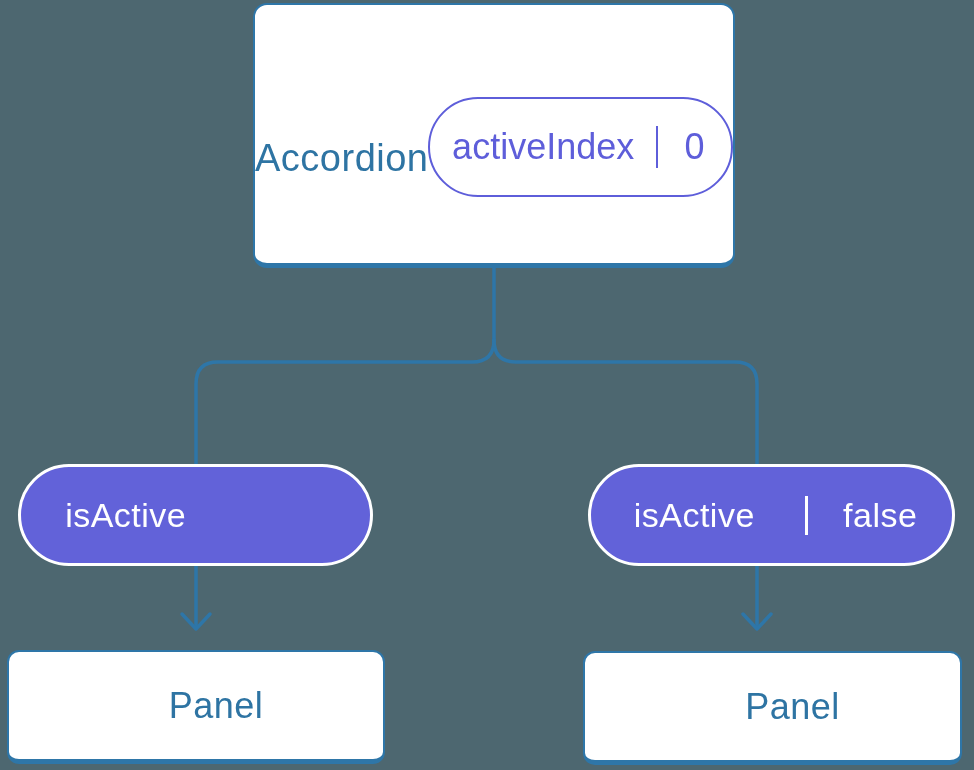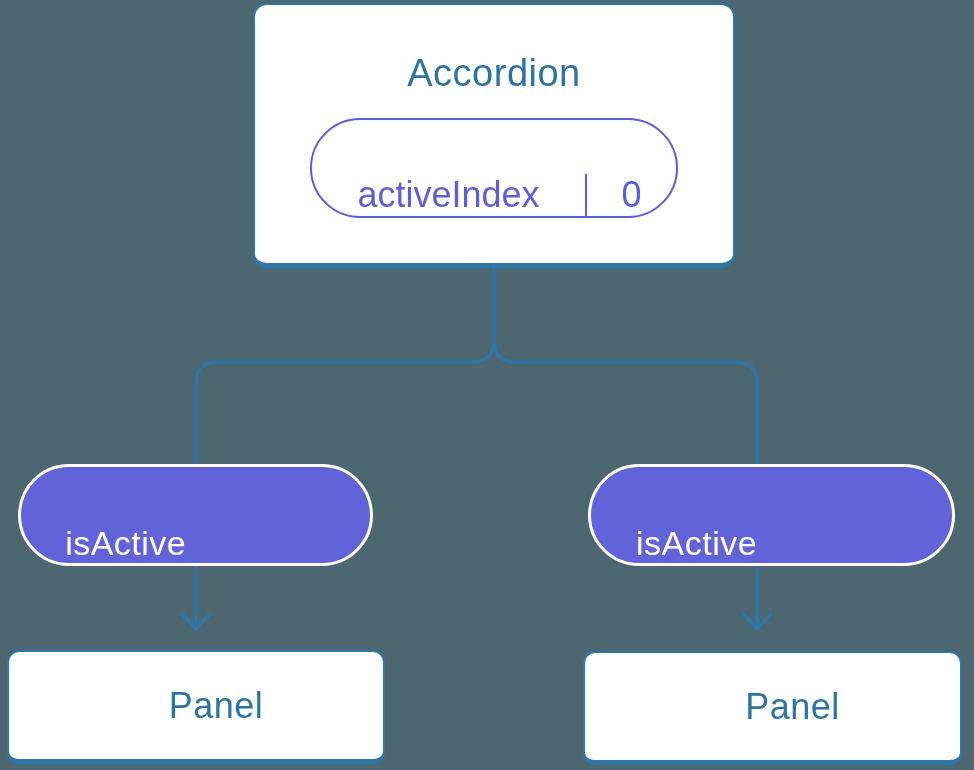--- a/index.html
+++ b/index.html
@@ -26,39 +26,38 @@
     inset: 0;
     width: 974px;
     height: 770px;
   }
   .card {
     position: absolute;
     background: var(--white);
     border: 2px solid var(--blue);
     border-bottom-width: 5px;
     display: flex;
-    flex-direction: column;
     align-items: center;
   }
   .accordion-card {
     left: 253px; top: 3px;
     width: 482px; height: 265px;
     border-radius: 14px;
   }
   .card-title {
     font-size: 38px;
     font-weight: 500;
     color: var(--blue_text);
     line-height: 40px;
     letter-spacing: 0.5px;
   }
   .accordion-card .card-title { margin-top: 48px; }
   .pill {
     display: flex;
-    align-items: flex-end;
+    align-items: center;
     border-radius: 999px;
     overflow: hidden;
   }
   .pill-cell {
     display: flex;
     align-items: center;
     justify-content: center;
     white-space: nowrap;
   }
   .pill-outline {
@@ -119,20 +118,21 @@
       <span class="pill-cell pill-cell-value">0</span>
     </div>
   </div>
 
   <div class="pill pill-solid pill-solid-left">
     <span class="pill-cell pill-cell-label">isActive</span>
   </div>
 
   <div class="pill pill-solid pill-solid-right">
     <span class="pill-cell pill-cell-label">isActive</span>
+    <span class="pill-cell pill-cell-value">false</span>
   </div>
 
   <div class="card panel-card panel-left">
     <div class="card-title">Panel</div>
   </div>
 
   <div class="card panel-card panel-right">
     <div class="card-title">Panel</div>
   </div>
 

